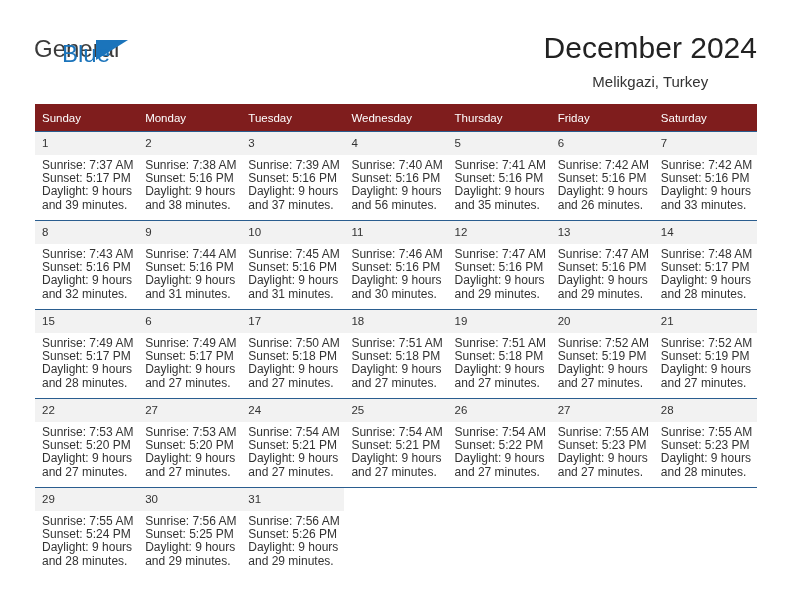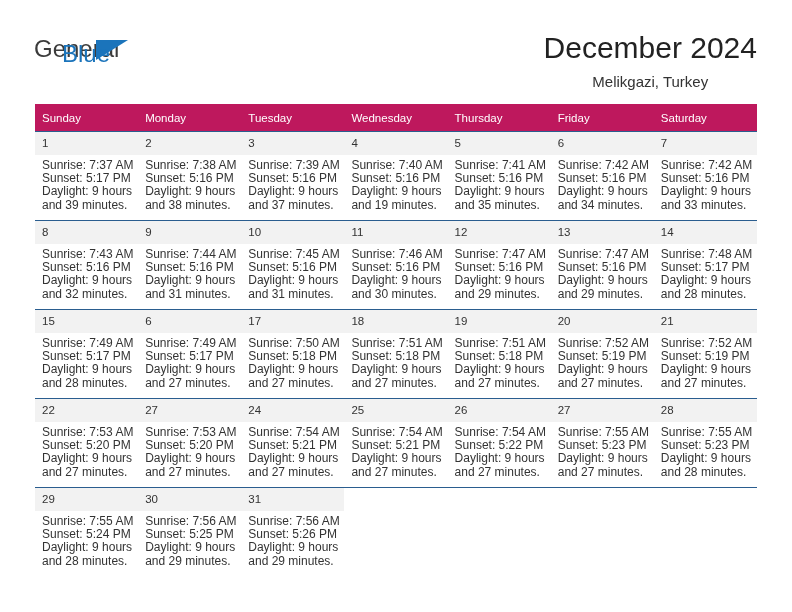--- a/index.html
+++ b/index.html
@@ -91,21 +91,21 @@
   
   .calendar {
     position: absolute;
     left: 35px;
     top: 104px;
     width: 722px;
     border-collapse: collapse;
     table-layout: fixed;
   }
   .calendar th {
-    background: #be185d;
+    background: #7f1d1d;
     color: #ffffff;
     font-size: 11.5px;
     font-weight: normal;
     text-align: left;
     padding: 5px 0 5px 7px;
     height: 17px;
     font-family: "Liberation Sans", sans-serif;
     border: none;
   }
   .calendar td {
@@ -203,39 +203,39 @@
               <div>Daylight: 9 hours</div>
               <div>and 37 minutes.</div>
             </div>
           </td>
           <td>
             <div class="daynum">4</div>
             <div class="cellbody">
               <div>Sunrise: 7:40 AM</div>
               <div>Sunset: 5:16 PM</div>
               <div>Daylight: 9 hours</div>
-              <div>and 19 minutes.</div>
+              <div>and 56 minutes.</div>
             </div>
           </td>
           <td>
             <div class="daynum">5</div>
             <div class="cellbody">
               <div>Sunrise: 7:41 AM</div>
               <div>Sunset: 5:16 PM</div>
               <div>Daylight: 9 hours</div>
               <div>and 35 minutes.</div>
             </div>
           </td>
           <td>
             <div class="daynum">6</div>
             <div class="cellbody">
               <div>Sunrise: 7:42 AM</div>
               <div>Sunset: 5:16 PM</div>
               <div>Daylight: 9 hours</div>
-              <div>and 34 minutes.</div>
+              <div>and 26 minutes.</div>
             </div>
           </td>
           <td>
             <div class="daynum">7</div>
             <div class="cellbody">
               <div>Sunrise: 7:42 AM</div>
               <div>Sunset: 5:16 PM</div>
               <div>Daylight: 9 hours</div>
               <div>and 33 minutes.</div>
             </div>

